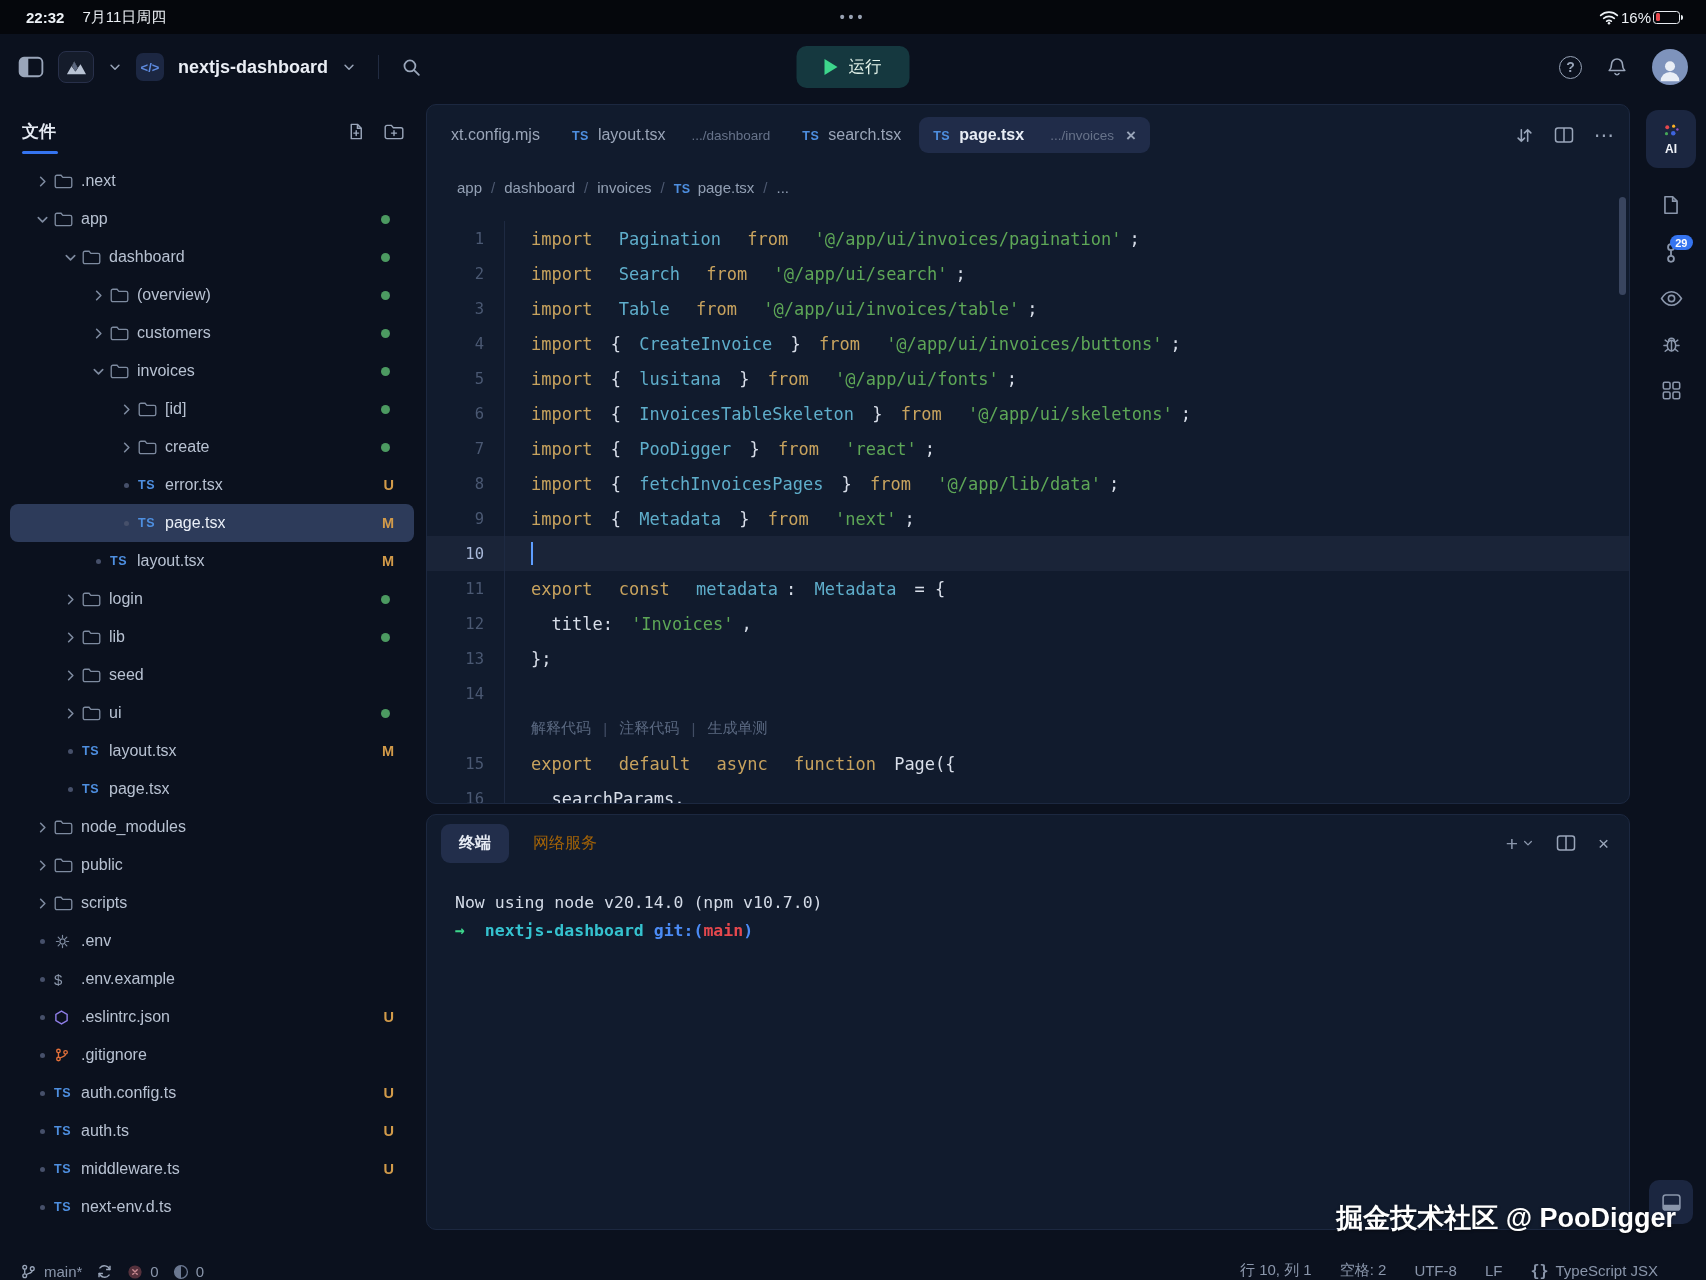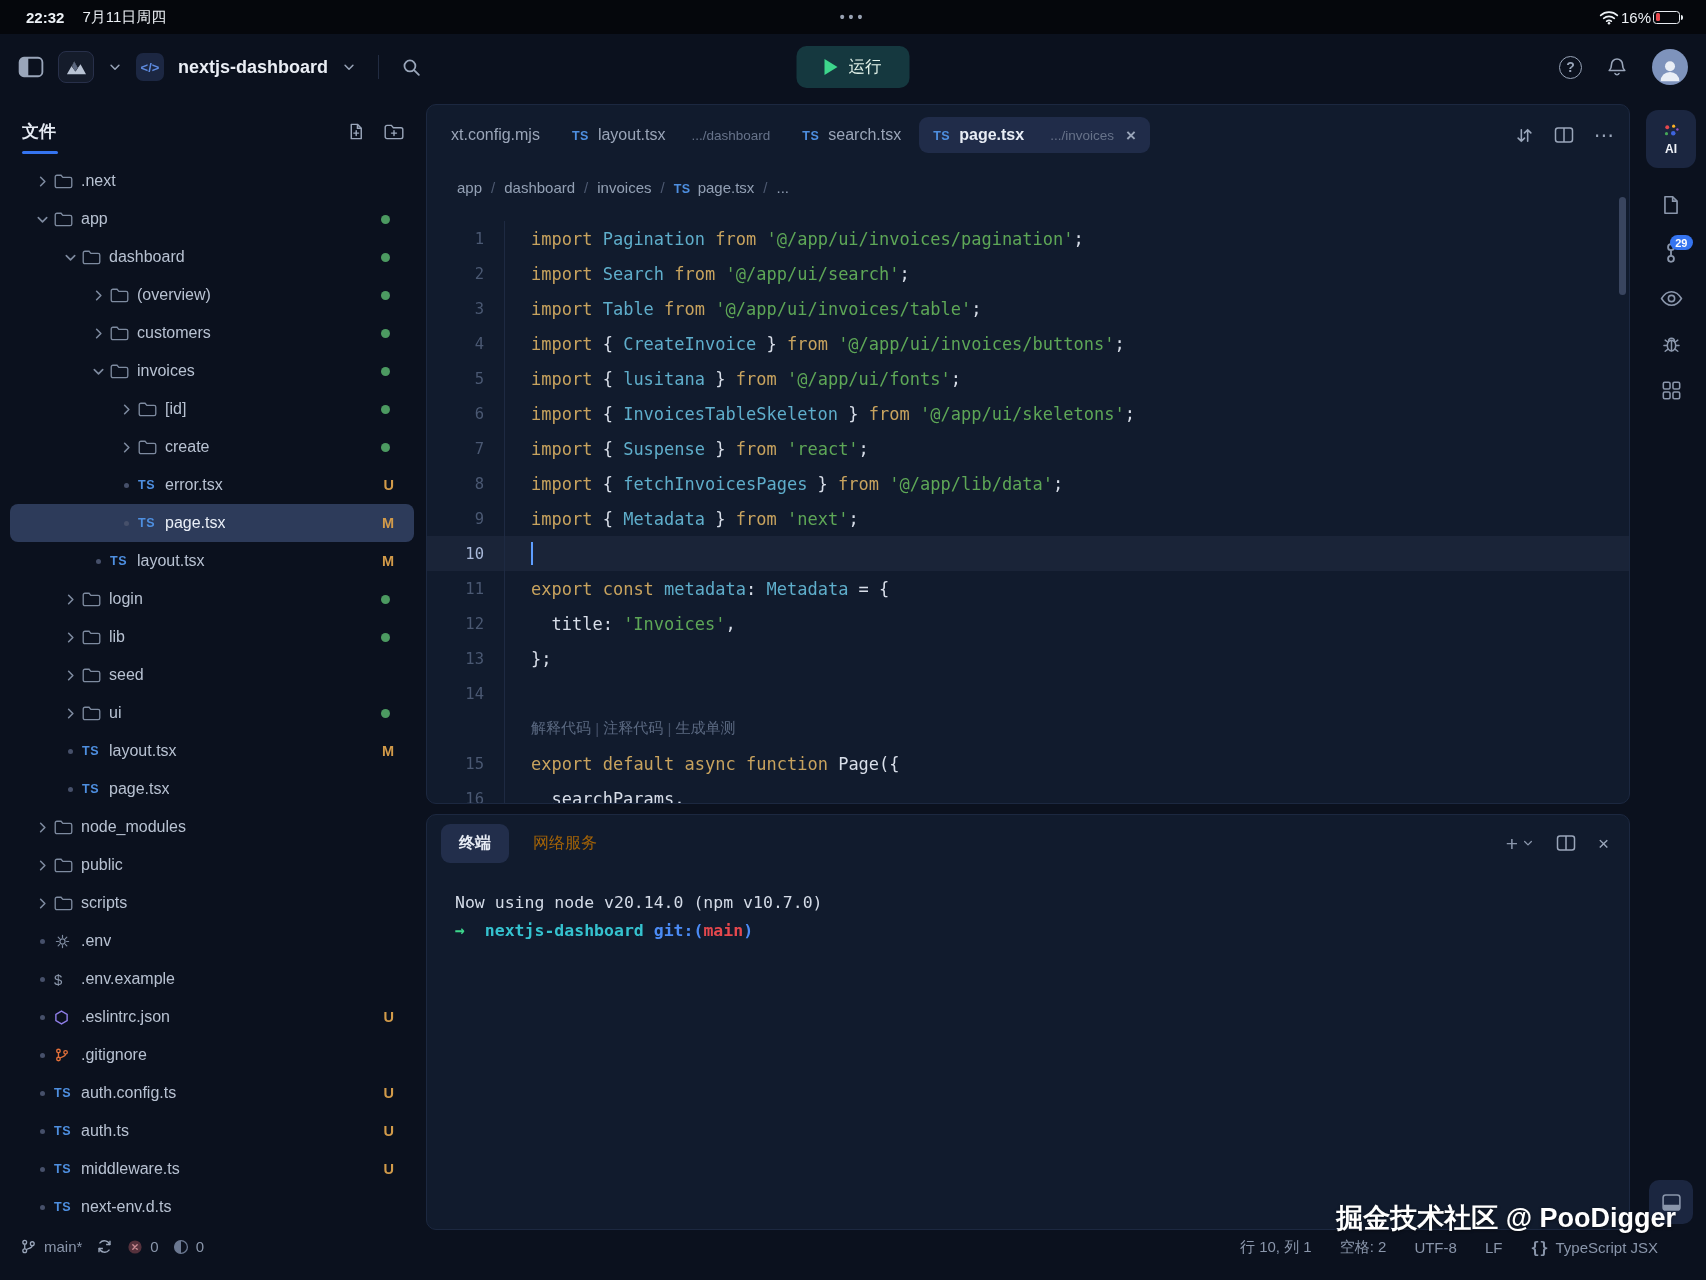--- a/index.html
+++ b/index.html
@@ -77,21 +77,21 @@
   .breadcrumb { height:44px; display:flex; align-items:center; gap:9px; padding-left:30px;
     color:#93A0B4; font-size:15px; }
   .crumb-sep { color:#4D5971; }
   .crumb { display:flex; align-items:center; gap:7px; }
   .code { height:594px; padding-top:12px; overflow:hidden; font-family:"DejaVu Sans Mono","Liberation Mono",monospace; font-size:17px; }
   .code-line { display:flex; height:35px; align-items:center; }
   .code-line.active { background:#1A2438; }
   .gutter { width:78px; flex:none; text-align:right; padding-right:20px; color:#4A5872; font-size:15.5px;
     border-right:1px solid #1E2A42; align-self:stretch; display:flex; align-items:center; justify-content:flex-end; }
   .code-line.active .gutter { color:#A8B8D8; }
-  .code-text { padding-left:26px; white-space:pre; display:flex; align-items:center; }
+  .code-text { padding-left:26px; white-space:pre; display:flex; align-items:center;gap:8px; }
   .tok-k { color:#C8A35E; }
   .tok-i { color:#5FAECB; }
   .tok-s { color:#5EA757; }
   .tok-p { color:#D8DEE9; }
   .caret { width:2px; height:23px; background:#5E9EFF; margin-right:2px; }
   .ai-actions { font-family:"Liberation Sans","DejaVu Sans",sans-serif; font-size:15px; color:#5A6880; }
   .ai-action { cursor:pointer; }
   .ai-sep { white-space:pre; color:#414D64; }
   .scroll-thumb { position:absolute; top:92px; right:3px; width:7px; height:98px; background:#39455F; border-radius:4px; }
 
@@ -118,21 +118,21 @@
     align-items:center; justify-content:center; gap:2px; cursor:pointer; }
   .ai-label { color:#F0F3F8; font-weight:800; font-size:12px; }
   .rail-btn { position:relative; color:#8A96AB; cursor:pointer; display:flex; }
   .rail-badge { position:absolute; top:-7px; right:-12px; background:#3574F0; color:#fff; font-size:11px; font-weight:700;
     border-radius:9px; padding:1.5px 5.5px; }
   .rail-spacer { flex:1; }
   .rail-bottom-tile { width:44px; height:44px; border-radius:10px; background:#1B2640; display:flex;
     align-items:center; justify-content:center; color:#8A96AB; cursor:pointer; }
 
   
-  .statusbar { height:42px; display:flex; align-items:flex-start; padding:0 48px 0 20px; color:#8A96AB; font-size:15px; }
+  .statusbar { height:42px; display:flex; align-items:flex-end; padding:0 48px 0 20px; color:#8A96AB; font-size:15px; }
   .sb-left { display:flex; align-items:center; gap:14px; }
   .sb-item { display:flex; align-items:center; gap:7px; cursor:pointer; }
   .sb-right { margin-left:auto; display:flex; align-items:center; gap:28px; }
   .lang-brace { font-family:"DejaVu Sans Mono",monospace; font-weight:700; color:#8A96AB; }
 
   .watermark { position:absolute; right:30px; bottom:44px; color:#FFFFFF; font-size:27px; font-weight:700; z-index:50;
     text-shadow:0 1px 3px rgba(0,0,0,.5); }
 </style>
 </head>
 <body>
@@ -667,21 +667,21 @@
               <div class="code-line">
                 <span class="gutter">5</span>
                 <span class="code-text"><span class="tok-k">import</span><span class="tok-p"> { </span><span class="tok-i">lusitana</span><span class="tok-p"> } </span><span class="tok-k">from</span><span class="tok-p"> </span><span class="tok-s">'@/app/ui/fonts'</span><span class="tok-p">;</span></span>
               </div>
               <div class="code-line">
                 <span class="gutter">6</span>
                 <span class="code-text"><span class="tok-k">import</span><span class="tok-p"> { </span><span class="tok-i">InvoicesTableSkeleton</span><span class="tok-p"> } </span><span class="tok-k">from</span><span class="tok-p"> </span><span class="tok-s">'@/app/ui/skeletons'</span><span class="tok-p">;</span></span>
               </div>
               <div class="code-line">
                 <span class="gutter">7</span>
-                <span class="code-text"><span class="tok-k">import</span><span class="tok-p"> { </span><span class="tok-i">Suspense</span><span class="tok-p"> } </span><span class="tok-k">from</span><span class="tok-p"> </span><span class="tok-s">'react'</span><span class="tok-p">;</span></span>
+                <span class="code-text"><span class="tok-k">import</span><span class="tok-p"> { </span><span class="tok-i">PooDigger</span><span class="tok-p"> } </span><span class="tok-k">from</span><span class="tok-p"> </span><span class="tok-s">'react'</span><span class="tok-p">;</span></span>
               </div>
               <div class="code-line">
                 <span class="gutter">8</span>
                 <span class="code-text"><span class="tok-k">import</span><span class="tok-p"> { </span><span class="tok-i">fetchInvoicesPages</span><span class="tok-p"> } </span><span class="tok-k">from</span><span class="tok-p"> </span><span class="tok-s">'@/app/lib/data'</span><span class="tok-p">;</span></span>
               </div>
               <div class="code-line">
                 <span class="gutter">9</span>
                 <span class="code-text"><span class="tok-k">import</span><span class="tok-p"> { </span><span class="tok-i">Metadata</span><span class="tok-p"> } </span><span class="tok-k">from</span><span class="tok-p"> </span><span class="tok-s">'next'</span><span class="tok-p">;</span></span>
               </div>
               <div class="code-line active">

